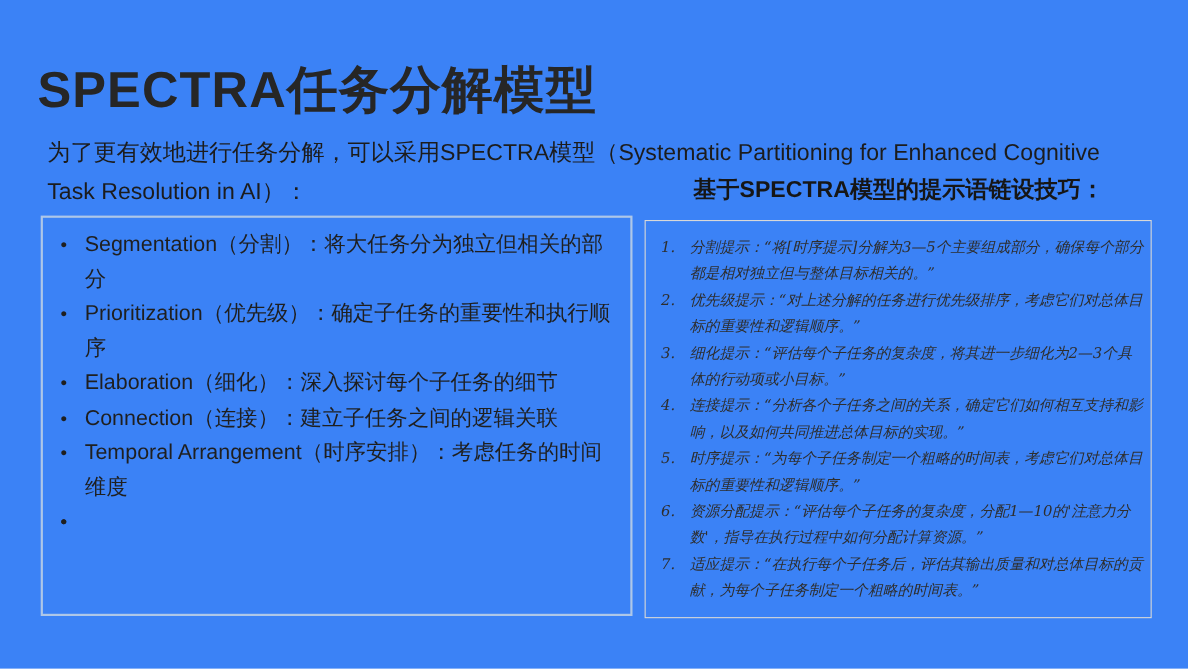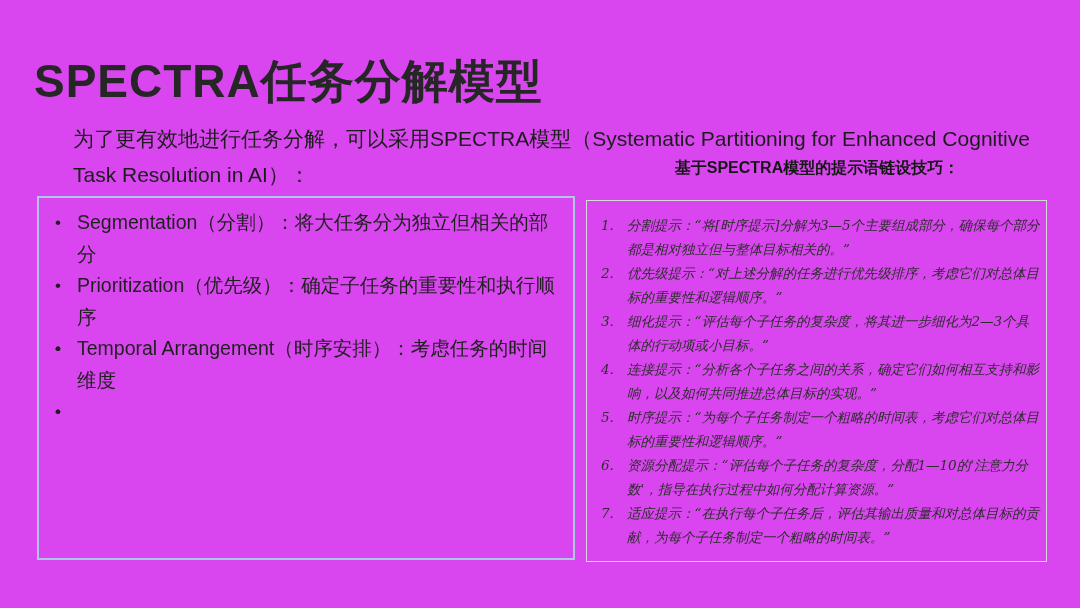--- a/index.html
+++ b/index.html
@@ -1,49 +1,49 @@
 <!DOCTYPE html>
 <html><head>
 <meta charset="utf-8">
 <style>
   html, body { margin: 0; padding: 0; background: #ffffff; }
   .slide {
     position: relative;
     width: 1080px;
     height: 608px;
-    background: #d946ef;
+    background: #3b82f6;
     font-family: "Liberation Sans", sans-serif;
     overflow: hidden;
   }
   .title {
     position: absolute;
     left: 34px;
     top: 20px;
     font-size: 46px;
     font-weight: bold;
     color: #262626;
     letter-spacing: 1px;
     white-space: nowrap;
   }
   .intro {
     position: absolute;
-    left: 73px;
+    left: 43px;
     top: 100px;
     width: 975px;
     font-size: 21px;
     line-height: 36px;
     color: #1c1c1c;
   }
   .prompt-heading {
     position: absolute;
     left: 588px;
     top: 158px;
     width: 458px;
     text-align: center;
-    font-size: 16px;
+    font-size: 21px;
     font-weight: bold;
     color: #161616;
     white-space: nowrap;
   }
   .spectra-box {
     position: absolute;
     left: 37px;
     top: 196px;
     width: 538px;
     height: 364px;
@@ -109,22 +109,22 @@
   <h1 class="title">SPECTRA任务分解模型</h1>
 
   <p class="intro">为了更有效地进行任务分解，可以采用SPECTRA模型（Systematic Partitioning for Enhanced Cognitive Task Resolution in AI）：</p>
 
   <div class="prompt-heading">基于SPECTRA模型的提示语链设技巧：</div>
 
   <div class="spectra-box">
     <ul>
       <li><span class="bullet">•</span><span>Segmentation（分割）：将大任务分为独立但相关的部分</span></li>
       <li><span class="bullet">•</span><span>Prioritization（优先级）：确定子任务的重要性和执行顺序</span></li>
-      <li><span class="bullet">•</span></li>
-      <li><span class="bullet">•</span></li>
+      <li><span class="bullet">•</span><span>Elaboration（细化）：深入探讨每个子任务的细节</span></li>
+      <li><span class="bullet">•</span><span>Connection（连接）：建立子任务之间的逻辑关联</span></li>
       <li><span class="bullet">•</span><span>Temporal Arrangement（时序安排）：考虑任务的时间维度</span></li>
       <li><span class="bullet">•</span></li>
       <li><span class="bullet">•</span></li>
     </ul>
   </div>
 
   <div class="prompt-box">
     <ol>
       <li>
           <span class="num">1.</span>

